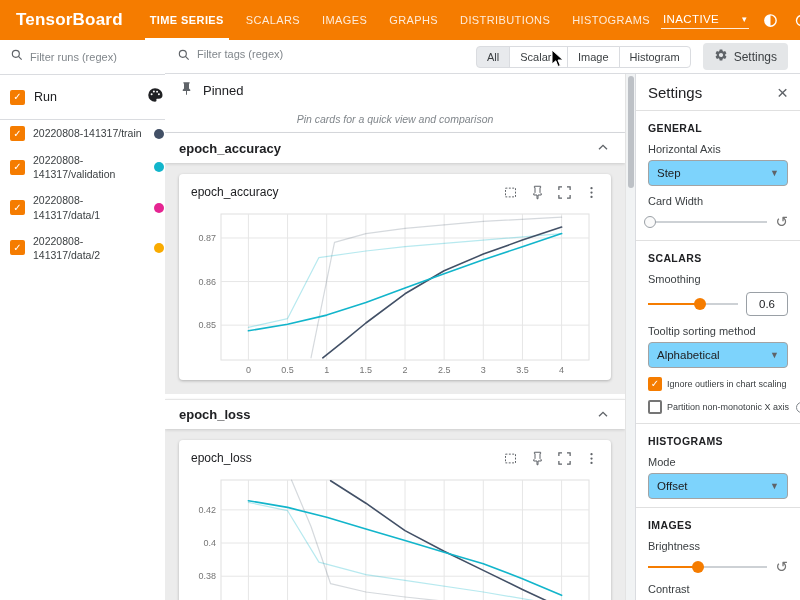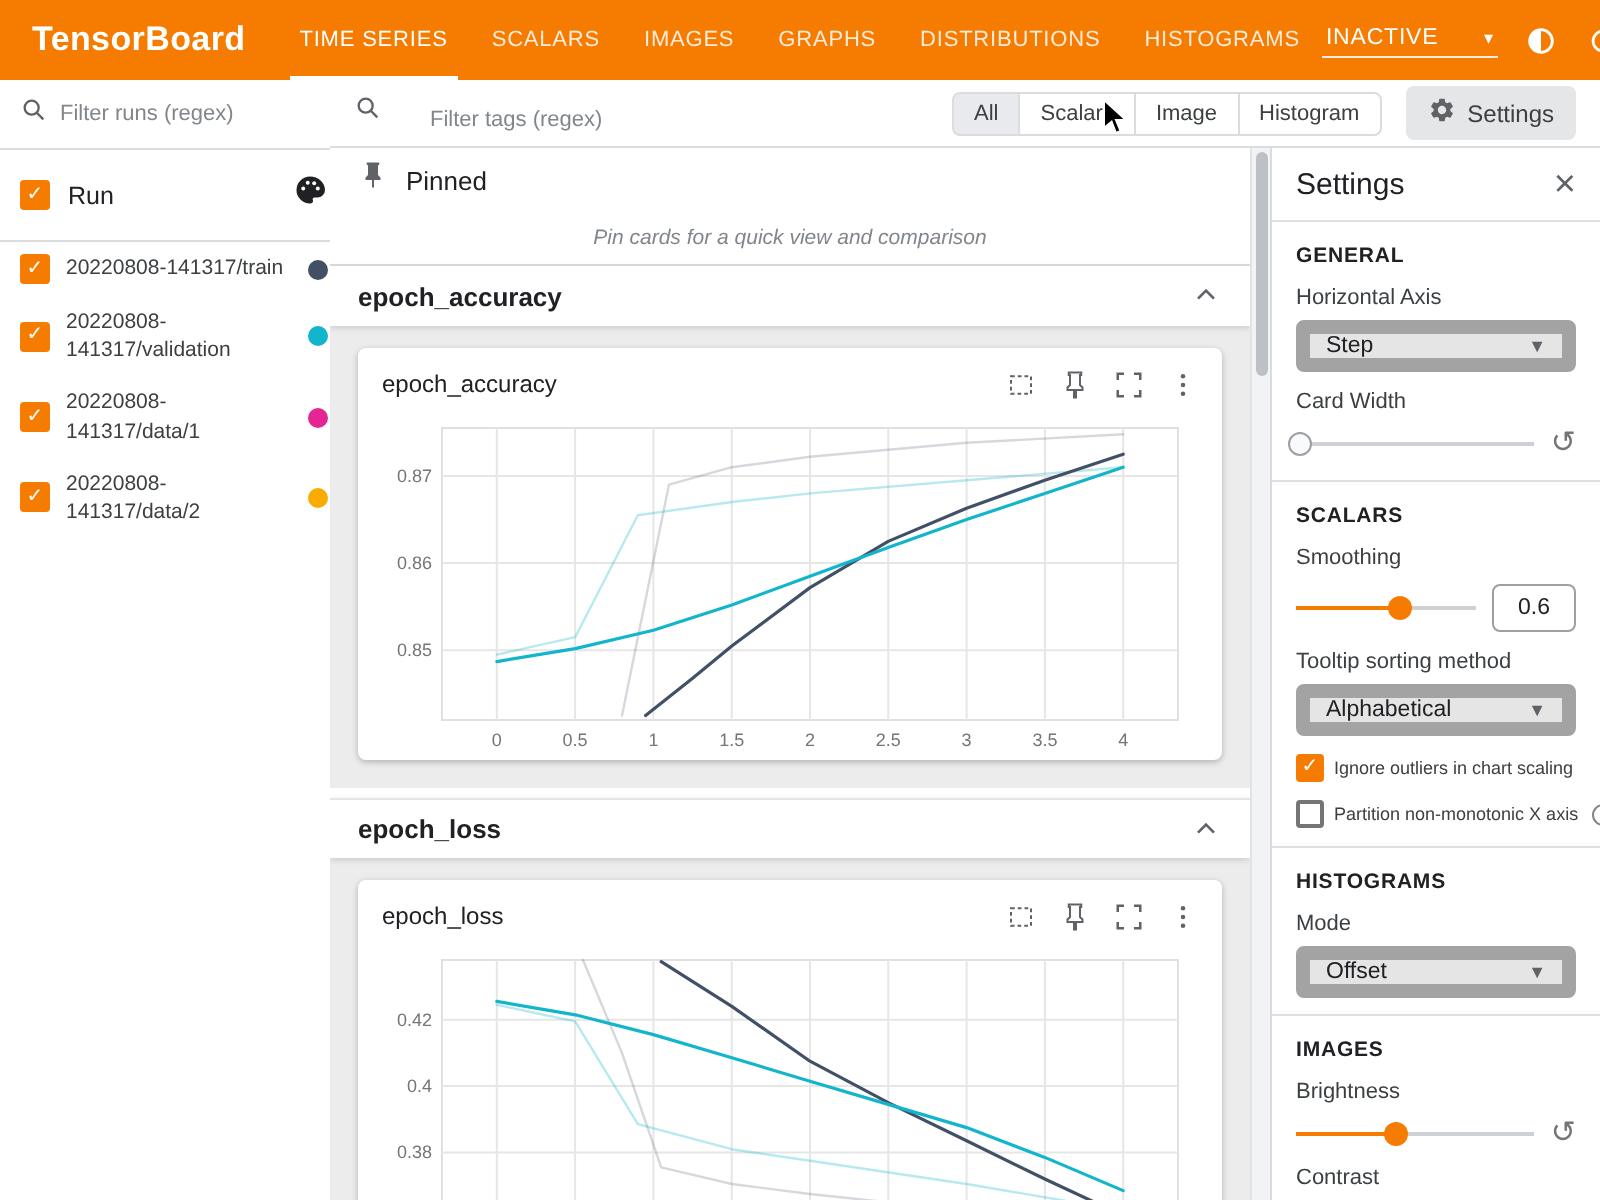--- a/index.html
+++ b/index.html
@@ -4,21 +4,21 @@
 <style>
   *{margin:0;padding:0;box-sizing:border-box}
   html,body{width:800px;height:600px;overflow:hidden}
   body{position:relative;font-family:"Liberation Sans",sans-serif;background:#fff;color:#202124}
 
   
   .app-header{position:absolute;top:0;left:0;width:800px;height:40px;background:#f57c00;display:flex;align-items:center;color:#fff;z-index:10}
   .logo{font-size:17px;font-weight:700;padding:0 16px;letter-spacing:.2px}
   .tabs{display:flex;height:100%}
   .tab{display:flex;align-items:center;padding:0 11px;font-size:11px;letter-spacing:.4px;color:rgba(255,255,255,.85);position:relative;cursor:pointer;white-space:nowrap}
-  .tab.active{color:#fff;font-weight:400}
+  .tab.active{color:#fff;font-weight:700}
   .tab.active::after{content:"";position:absolute;left:6px;right:6px;bottom:0;height:2px;background:#fff}
   .header-right{margin-left:auto;display:flex;align-items:center;gap:13px;padding-right:14px}
   .status-select{display:flex;align-items:center;justify-content:space-between;min-width:88px;border-bottom:1px solid rgba(255,255,255,.85);padding:2px 2px 3px 2px;font-size:11.5px;letter-spacing:.4px;cursor:pointer}
   .hicon{width:18px;height:18px;display:flex;align-items:center;justify-content:center;cursor:pointer}
   .hicon svg{display:block}
 
   
   .left-sidebar{position:absolute;top:40px;left:0;width:175px;bottom:0;background:#fff;border-right:1px solid #dadce0;display:flex;flex-direction:column}
   .runs-filter{height:35px;border-bottom:1px solid #dadce0;display:flex;align-items:center;gap:6px;padding:0 10px;color:#5f6368;flex:none}
   input.bare{border:none;outline:none;font-size:11px;width:100%;font-family:inherit;color:#202124;background:transparent}
@@ -29,21 +29,21 @@
   .run-label{font-size:10.5px;color:#3c4043;flex:1;line-height:1.35;word-wrap:break-word;min-width:0}
   .run-dot{width:10px;height:10px;border-radius:50%;flex:none}
 
   
   .cb{width:15px;height:15px;border:2px solid #757575;border-radius:2px;flex:none;display:flex;align-items:center;justify-content:center;font-size:10px;line-height:1;color:transparent;cursor:pointer;background:#fff}
   .cb.checked{background:#f57c00;border-color:#f57c00;color:#fff}
   .cb.checked::after{content:"✓"}
 
   
   .tags-toolbar{position:absolute;top:40px;left:165px;right:0;height:34px;background:#fff;border-bottom:1px solid #dadce0;display:flex;align-items:center;padding:0 8px 0 12px;z-index:5}
-  .tags-filter{display:flex;align-items:flex-end;gap:24px;color:#5f6368;width:175px}
+  .tags-filter{display:flex;align-items:flex-start;gap:6px;color:#5f6368;width:175px}
   .toolbar-spacer{flex:1}
   .chips{display:flex}
   .chip{font-size:11px;color:#3c4043;border:1px solid #dadce0;padding:4px 10px;background:#fff;margin-left:-1px;cursor:pointer;white-space:nowrap}
   .chip:first-child{border-radius:4px 0 0 4px;margin-left:10px}
   .chip:last-child{border-radius:0 4px 4px 0}
   .chip.selected{background:#e8eaed}
   .settings-btn{display:flex;align-items:center;gap:6px;background:#e4e6e8;border-radius:4px;padding:5px 11px;font-size:12px;color:#3c4043;margin-left:12px;margin-right:4px;cursor:pointer;white-space:nowrap}
 
   
   .main{position:absolute;top:74px;left:165px;width:460px;bottom:0;background:#fff;overflow:hidden}
@@ -67,21 +67,21 @@
   .vscroll .sthumb{position:absolute;top:2px;left:1.5px;width:6px;height:112px;background:#bdc1c6;border-radius:3px;cursor:pointer}
 
   
   .settings-panel{position:absolute;top:74px;left:635px;right:0;bottom:0;background:#fff;border-left:1px solid #dadce0;padding:0 12px;overflow:hidden}
   .sp-header{display:flex;align-items:center;justify-content:space-between;height:36px}
   .sp-title{font-size:15px;color:#202124}
   .sp-close{font-size:19px;color:#5f6368;cursor:pointer;line-height:1}
   .divider{border:none;border-top:1px solid #e0e0e0;margin:0 -12px}
   .sp-heading{font-size:10.5px;font-weight:700;color:#202124;letter-spacing:.4px;margin:11px 0 4px}
   .sp-label{font-size:11px;color:#3c4043;margin:9px 0 5px}
-  .select{height:26px;border:7px solid #a3a3a3;border-radius:4px;display:flex;align-items:center;justify-content:space-between;padding:0 8px;font-size:11.5px;color:#202124;background:#e5e5e5;cursor:pointer}
+  .select{height:26px;border:1px solid #a3a3a3;border-radius:4px;display:flex;align-items:center;justify-content:space-between;padding:0 8px;font-size:11.5px;color:#202124;background:#7dd3fc;cursor:pointer}
   .select .caret{color:#5f6368;font-size:9px}
   .slider-row{display:flex;align-items:center;gap:8px;margin:7px 0 5px}
   .slider{position:relative;height:14px;flex:1;cursor:pointer}
   .slider .track{position:absolute;top:6px;left:0;right:0;height:2px;background:#cdd1d5}
   .slider .fill{position:absolute;top:6px;left:0;height:2px;background:#f57c00}
   .slider .thumb{position:absolute;top:1px;width:12px;height:12px;border-radius:50%;background:#f57c00;transform:translateX(-50%)}
   .slider.neutral .fill{background:#cdd1d5}
   .slider.neutral .thumb{background:#fafafa;border:1.5px solid #9aa0a6}
   .reset-icon{font-size:15px;color:#757575;cursor:pointer;line-height:1}
   .value-box{width:42px;height:24px;border:1px solid #9aa0a6;border-radius:4px;font-size:11.5px;color:#202124;display:flex;align-items:center;justify-content:center;flex:none}

